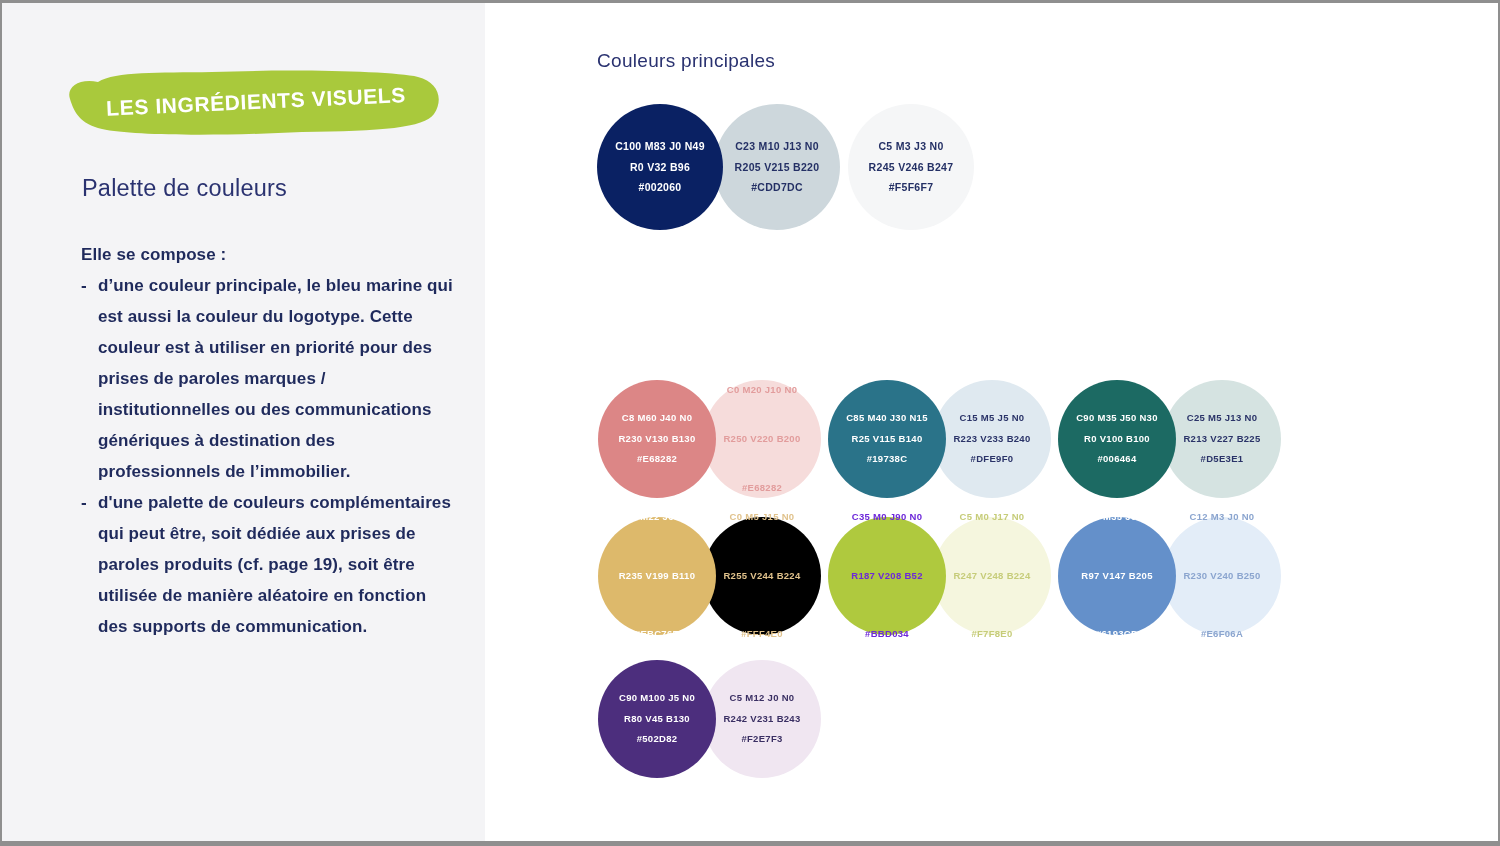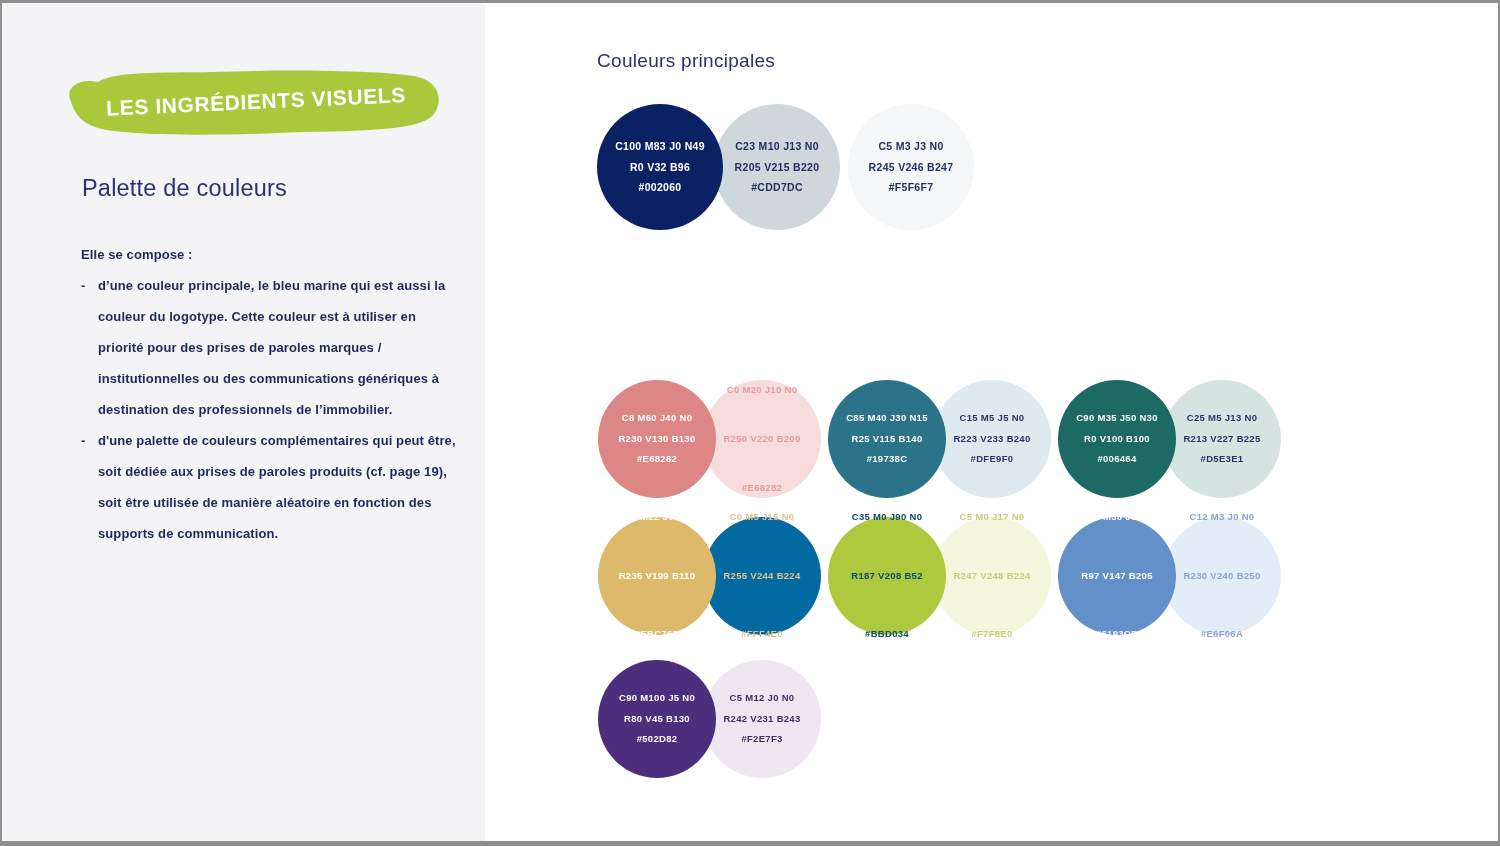--- a/index.html
+++ b/index.html
@@ -25,21 +25,21 @@
     transform:rotate(-2.6deg);
     color:#ffffff; font-size:21px; font-weight:700; letter-spacing:0.6px;
     padding-left:6px;
   }
   .side-title{
     position:absolute; left:80px; top:172px;
     font-size:23.5px; font-weight:500; letter-spacing:0.2px;
   }
   .side-copy{
     position:absolute; left:79px; top:236px; width:378px;
-    font-size:13px; font-weight:700; line-height:31px; letter-spacing:0.1px;
+    font-size:17px; font-weight:700; line-height:31px; letter-spacing:0.1px;
   }
   .side-copy .intro{ margin-bottom:0; }
   .bullets{ list-style:none; }
   .bullets li{ display:flex; align-items:flex-start; }
   .bullets .marker{ width:17px; flex:0 0 17px; }
   .bullets .btxt{ flex:1; }
   
   .content{ position:relative; flex:1; background:#ffffff; }
   .sec-heading{
     position:absolute; font-size:19px; font-weight:500; letter-spacing:0.3px;
@@ -146,26 +146,26 @@
       <div class="l">C25 M5 J13 N0</div>
       <div class="l">R213 V227 B225</div>
       <div class="l">#D5E3E1</div>
     </div>
 
     <div class="circle sm r2 k0" style="background: rgb(221, 185, 107); color: rgb(255, 255, 255);">
       <div class="l">C10 M22 J65 N0</div>
       <div class="l">R235 V199 B110</div>
       <div class="l">#EBC76E</div>
     </div>
-    <div class="circle sm r2 k1" style="background: #0369a1; color: rgb(224, 194, 140);">
+    <div class="circle sm r2 k1" style="background: #000000; color: rgb(224, 194, 140);">
       <div class="l">C0 M5 J15 N0</div>
       <div class="l">R255 V244 B224</div>
       <div class="l">#FFF4E0</div>
     </div>
-    <div class="circle sm r2 k2" style="background: rgb(175, 201, 62); color: #0c4a6e; text-align: center;">
+    <div class="circle sm r2 k2" style="background: rgb(175, 201, 62); color: #6d28d9; text-align: center;">
       <div class="l">C35 M0 J90 N0</div>
       <div class="l">R187 V208 B52</div>
       <div class="l">#BBD034</div>
     </div>
     <div class="circle sm r2 k3" style="background: rgb(245, 246, 222); color: rgb(198, 204, 121);">
       <div class="l">C5 M0 J17 N0</div>
       <div class="l">R247 V248 B224</div>
       <div class="l">#F7F8E0</div>
     </div>
     <div class="circle sm r2 k4" style="background: rgb(100, 144, 202); color: rgb(255, 255, 255);">

